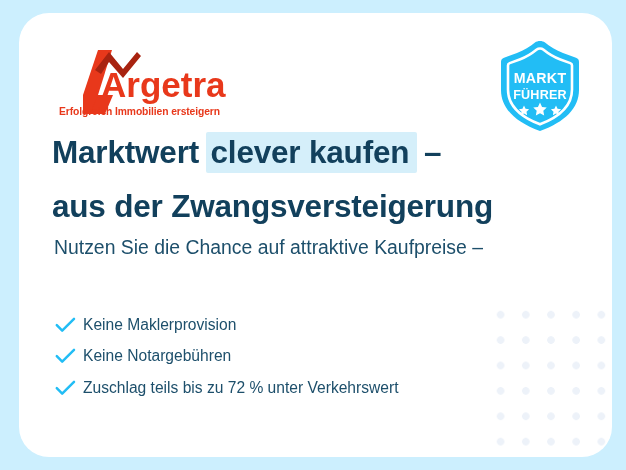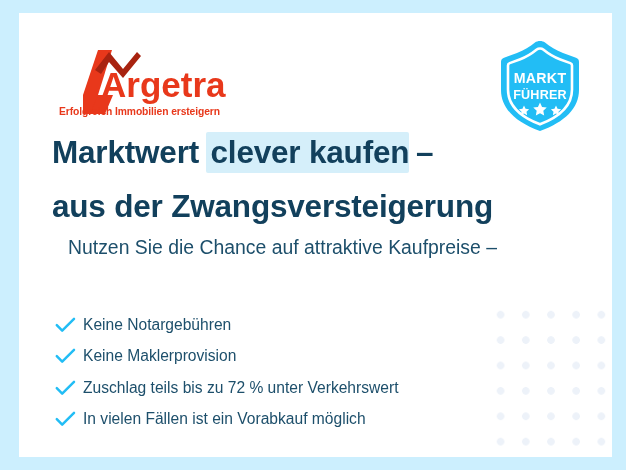--- a/index.html
+++ b/index.html
@@ -23,20 +23,21 @@
 
   
   #card {
     position: absolute;
     left: 19px;
     top: 13px;
     width: 593px;
     height: 444px;
     background: #FFFFFF;
     overflow: hidden;
+    border-radius: 30px;
   }
 
   
   #dot-pattern {
     position: absolute;
     right: 0px;
     top: 283px;
     width: 130px;
     height: 161px;
     background-image: radial-gradient(#EDF2F9 3.6px, transparent 3.8px);
@@ -73,40 +74,40 @@
     width: 530px;
     color: #12405C;
     font-size: 31.5px;
     font-weight: bold;
     line-height: 38px;
     letter-spacing: -0.2px;
     white-space: nowrap;
   }
   #headline .hl {
     background: #D5EFFA;
-    padding: 2px 0 3px 5px;
+    padding: 2px 8px 3px 5px;
     border-radius: 2px;
     margin: 0 -2px;
   }
   .hl-line { display: block; }
   #headline .line2 { margin-top: 16px; }
 
   
   #subhead {
     position: absolute;
     left: 35px;
     top: 219px;
     width: 520px;
     color: #1D4F6B;
     font-size: 19.4px;
     font-weight: normal;
     line-height: 30px;
     white-space: nowrap;
   }
-  #subhead span { display: block; margin-left: 14px; }
+  #subhead span { display: block; }
 
   
   #checklist {
     position: absolute;
     left: 36px;
     top: 296px;
     width: 470px;
   }
   .check-row {
     display: flex;
@@ -185,53 +186,45 @@
         <span>Marktwert </span><span class="hl">clever kaufen</span><span> –</span>
       </span>
       <span class="hl-line line2">aus der Zwangsversteigerung</span>
     </div>
 
     <div id="subhead">
       <span>Nutzen Sie die Chance auf attraktive Kaufpreise –</span>
     </div>
 
     <div id="checklist">
+
+      <div class="check-row">
+        <span class="check-icon">
+          <svg width="21" height="17" viewBox="0 0 21 17" xmlns="http://www.w3.org/2000/svg">
+            <path d="M1.8,8.2 L7.2,13.6 L19,1.9" fill="none" stroke="#22BDF5" stroke-width="2.5" stroke-linecap="round" stroke-linejoin="round"></path>
+          </svg>
+        </span>
+        <span class="check-label">Keine Maklerprovision</span>
+      </div>
 
       <div class="check-row">
         <span class="check-icon">
           <svg width="21" height="17" viewBox="0 0 21 17" xmlns="http://www.w3.org/2000/svg">
             <path d="M1.8,8.2 L7.2,13.6 L19,1.9" fill="none" stroke="#22BDF5" stroke-width="2.5" stroke-linecap="round" stroke-linejoin="round"></path>
           </svg>
         </span>
         <span class="check-label">Keine Notargebühren</span>
       </div>
 
       <div class="check-row">
         <span class="check-icon">
           <svg width="21" height="17" viewBox="0 0 21 17" xmlns="http://www.w3.org/2000/svg">
             <path d="M1.8,8.2 L7.2,13.6 L19,1.9" fill="none" stroke="#22BDF5" stroke-width="2.5" stroke-linecap="round" stroke-linejoin="round"></path>
           </svg>
         </span>
-        <span class="check-label">Keine Maklerprovision</span>
-      </div>
-
-      <div class="check-row">
-        <span class="check-icon">
-          <svg width="21" height="17" viewBox="0 0 21 17" xmlns="http://www.w3.org/2000/svg">
-            <path d="M1.8,8.2 L7.2,13.6 L19,1.9" fill="none" stroke="#22BDF5" stroke-width="2.5" stroke-linecap="round" stroke-linejoin="round"></path>
-          </svg>
-        </span>
         <span class="check-label">Zuschlag teils bis zu 72 % unter Verkehrswert</span>
       </div>
 
-      <div class="check-row">
-        <span class="check-icon">
-          <svg width="21" height="17" viewBox="0 0 21 17" xmlns="http://www.w3.org/2000/svg">
-            <path d="M1.8,8.2 L7.2,13.6 L19,1.9" fill="none" stroke="#22BDF5" stroke-width="2.5" stroke-linecap="round" stroke-linejoin="round"></path>
-          </svg>
-        </span>
-        <span class="check-label">In vielen Fällen ist ein Vorabkauf möglich</span>
-      </div>
 
     </div>
 
   </div>
 </div>
 
 </body></html>

